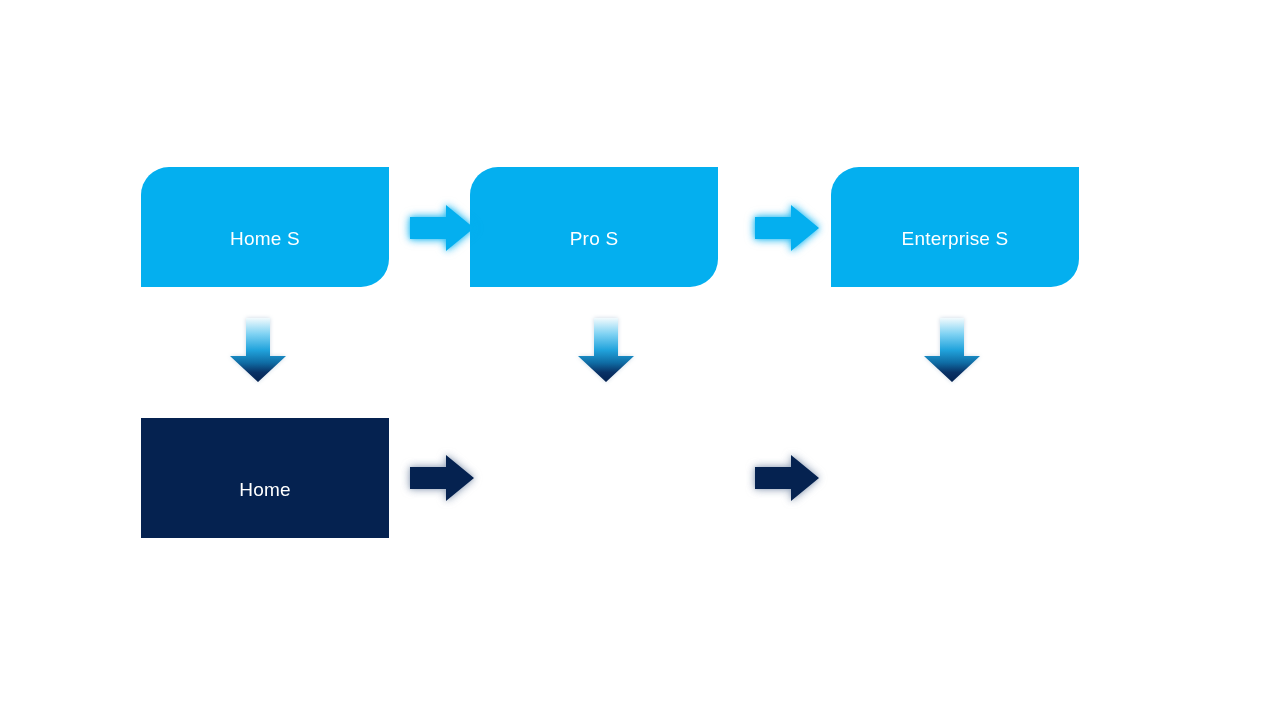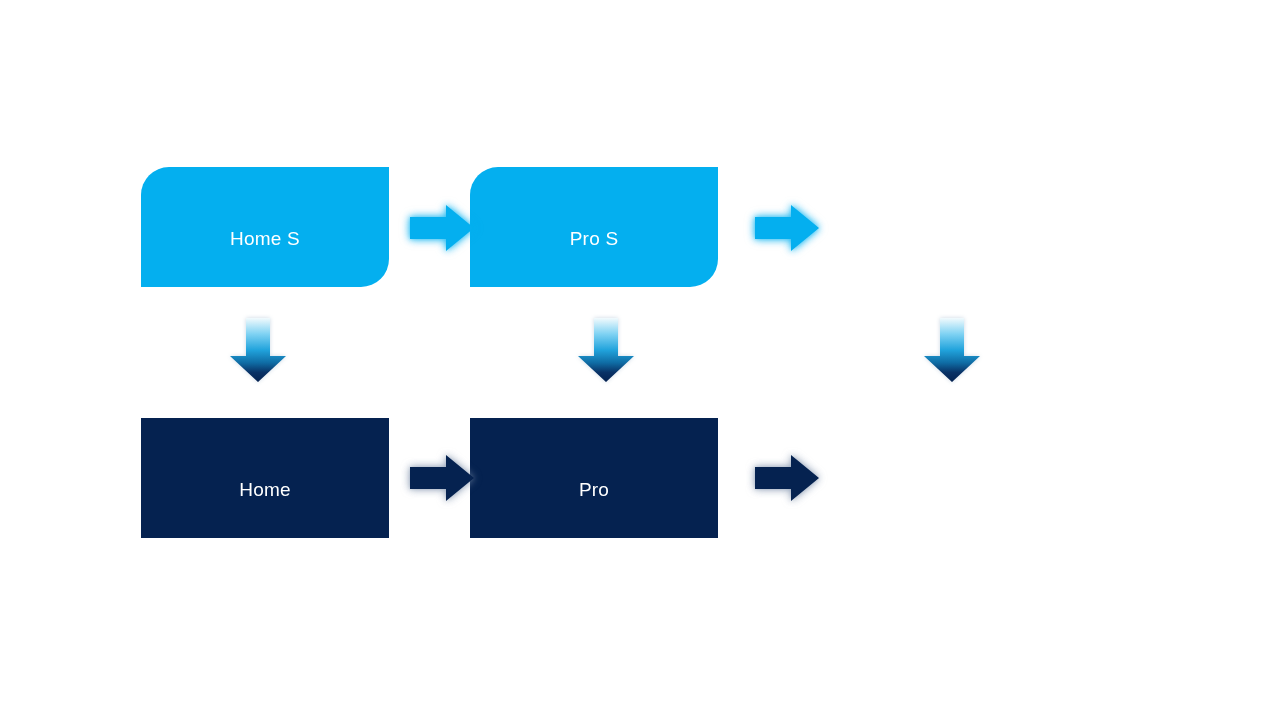--- a/index.html
+++ b/index.html
@@ -27,20 +27,23 @@
 </head>
 <body>
 
 <div class="canvas">
 
   <div class="shape top-box c1">
     <span class="label">Home S</span>
   </div>
   <div class="shape top-box c2">
     <span class="label">Pro S</span>
+  </div>
+  <div class="shape top-box c3">
+    <span class="label">Enterprise S</span>
   </div>
 
   <svg class="arrow top-arrow a1" width="66" height="48" viewBox="0 0 66 48">
     <polygon points="0,13 36,13 36,1 64,24 36,47 36,35 0,35"></polygon>
   </svg>
   <svg class="arrow top-arrow a2" width="66" height="48" viewBox="0 0 66 48">
     <polygon points="0,13 36,13 36,1 64,24 36,47 36,35 0,35"></polygon>
   </svg>
 
   <svg class="arrow down-arrow d1" width="56" height="64" viewBox="0 0 56 64">
@@ -79,23 +82,20 @@
         <stop offset="0.85" stop-color="#093266"></stop>
           <stop offset="1" stop-color="#052250"></stop>
       </linearGradient>
     </defs>
     <path d="M16 0 H40 V38 H56 L28 64 L0 38 H16 Z" fill="url(#downGrad3)"></path>
   </svg>
 
   <div class="shape bottom-box c1">
     <span class="label">Home</span>
   </div>
-  <div class="shape bottom-box c2">
-    <span class="label">Pro</span>
-  </div>
 
   <svg class="arrow bottom-arrow a1" width="66" height="48" viewBox="0 0 66 48">
     <polygon points="0,13 36,13 36,1 64,24 36,47 36,35 0,35"></polygon>
   </svg>
   <svg class="arrow bottom-arrow a2" width="66" height="48" viewBox="0 0 66 48">
     <polygon points="0,13 36,13 36,1 64,24 36,47 36,35 0,35"></polygon>
   </svg>
 
 </div>
 

